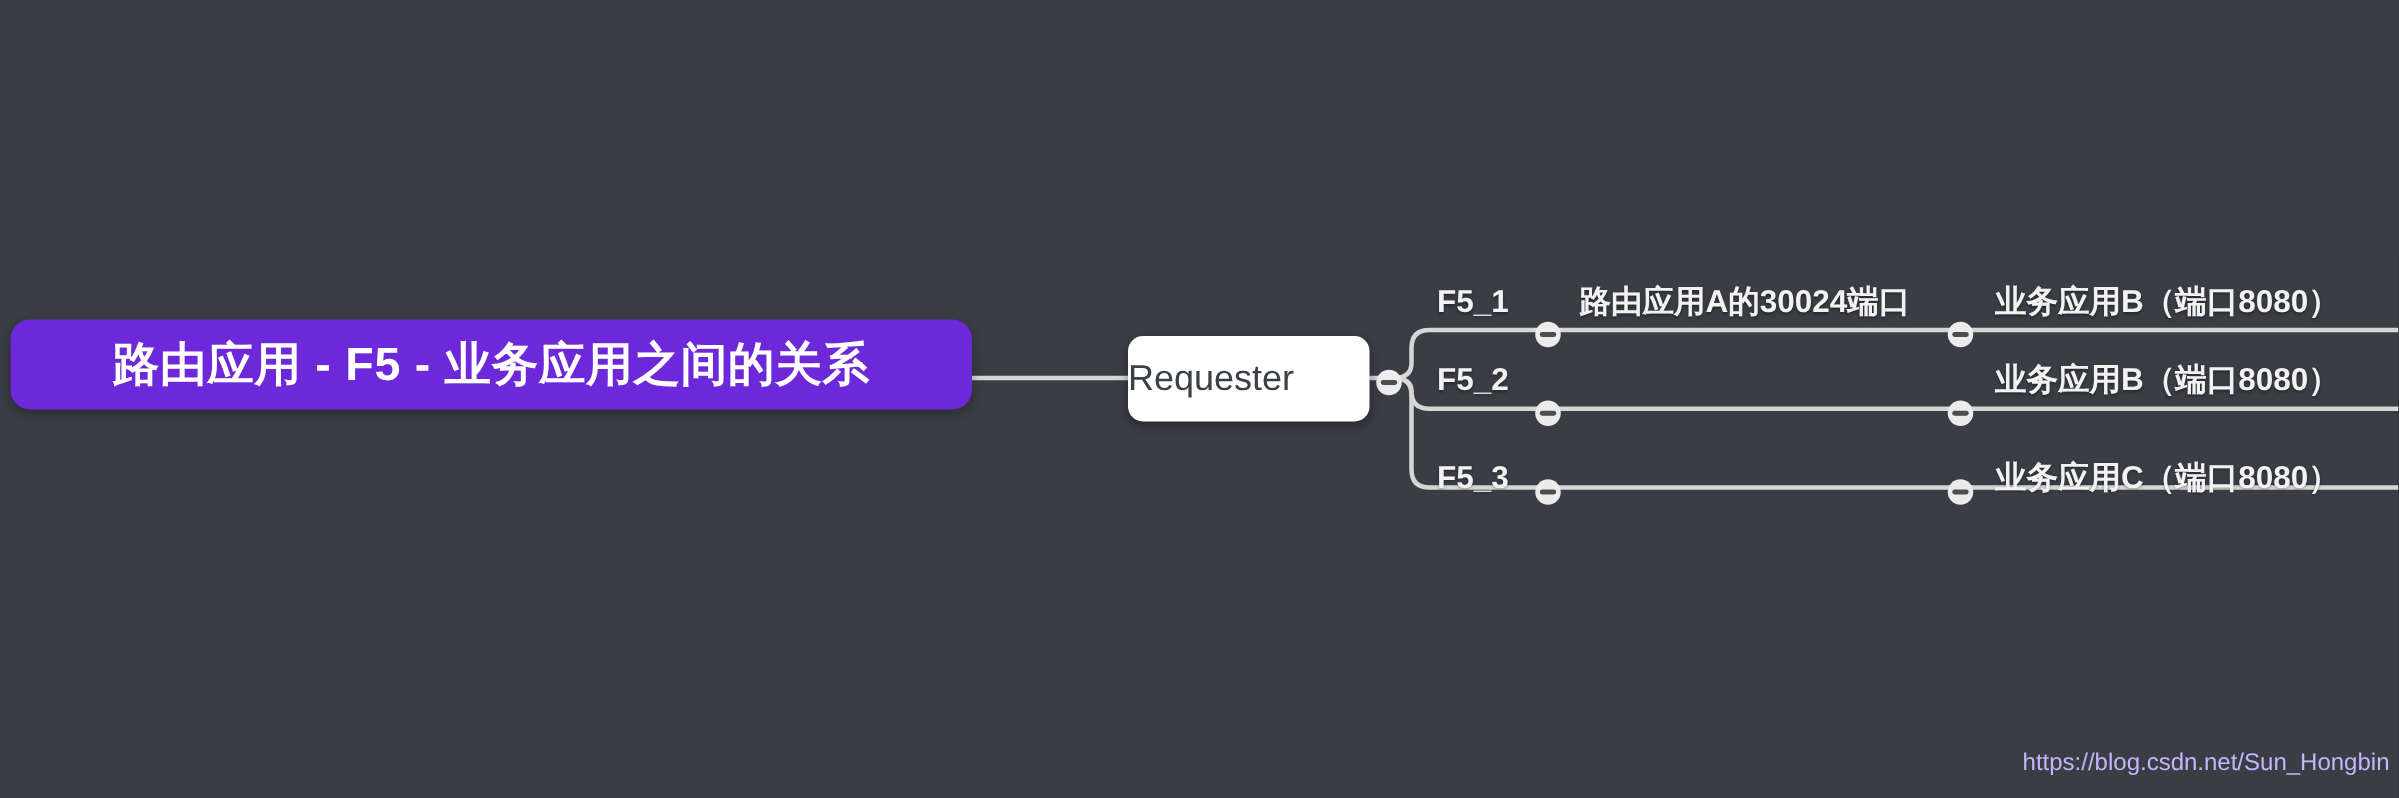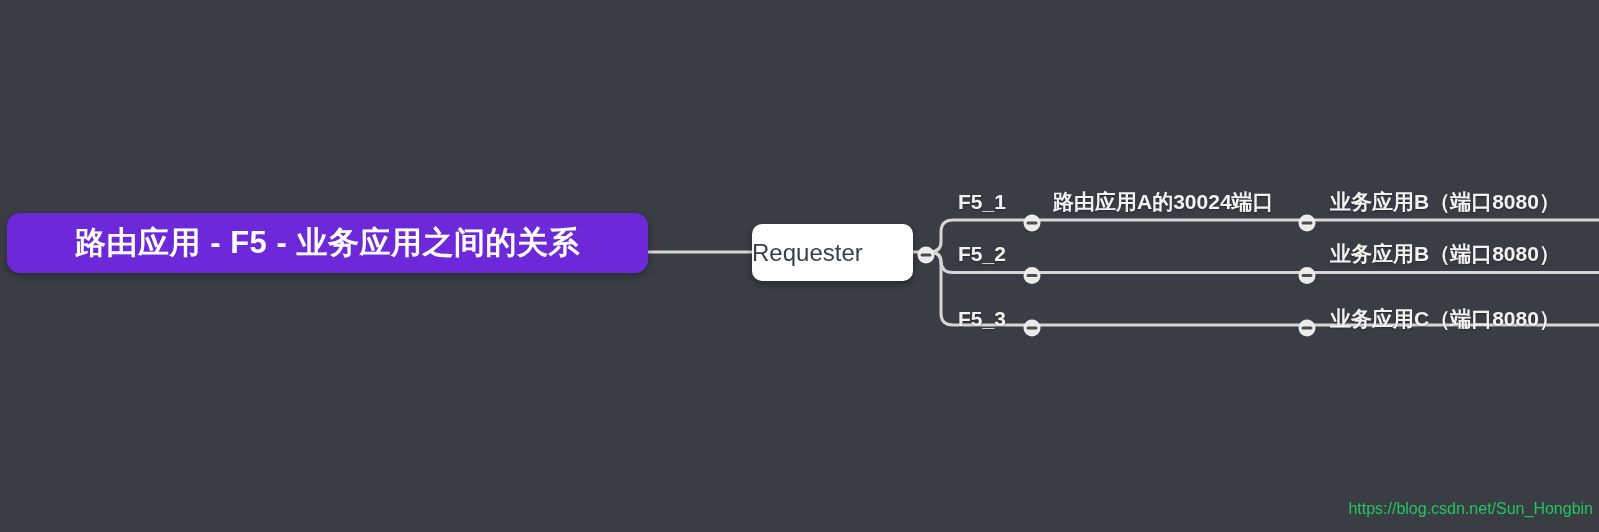--- a/index.html
+++ b/index.html
@@ -73,21 +73,21 @@
   .col-f5    { left: 958px;  }
   .col-route { left: 1053px; }
   .col-app   { left: 1330px; }
   .row-1 { top: 189px; }
   .row-2 { top: 241px; }
   .row-3 { top: 306px; }
   .watermark {
     position: absolute;
     top: 500px;
     right: 6px;
-    color: #22c55e;
+    color: #c4b5fd;
     font-size: 16px;
     white-space: nowrap;
     margin-left: 44px;
   }
 </style>
 </head>
 <body>
 
 <div class="canvas">
 

